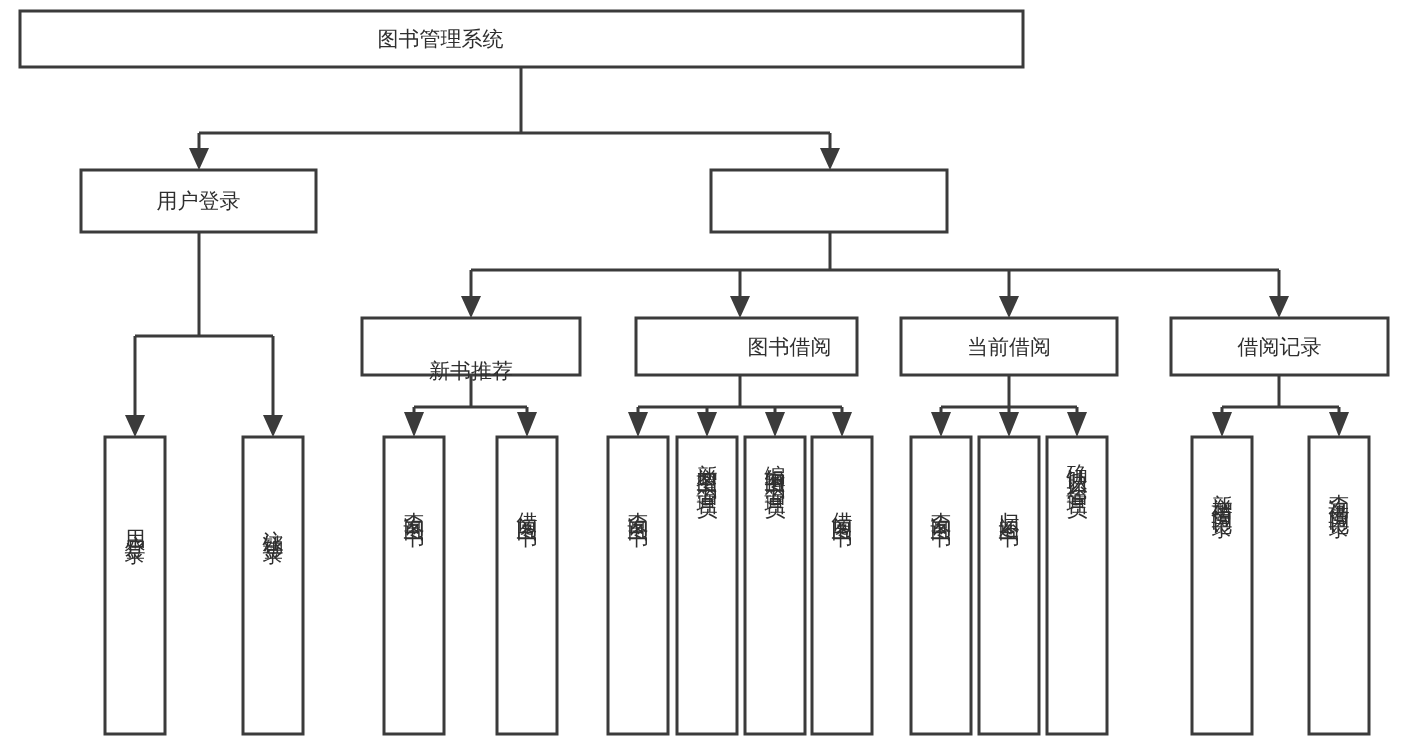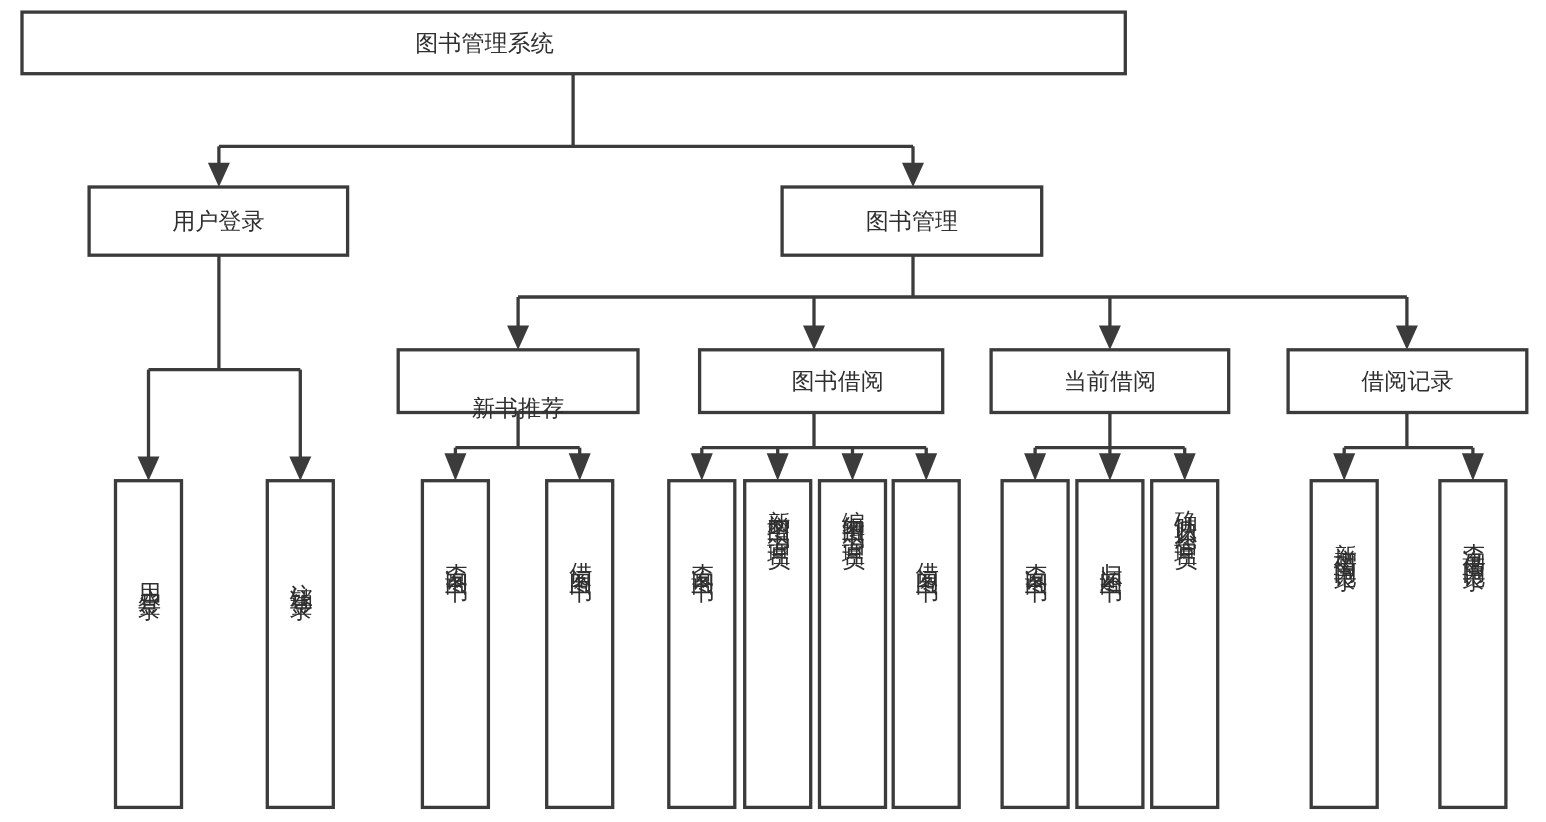--- a/index.html
+++ b/index.html
@@ -127,24 +127,23 @@
     <rect class="node-box" x="979" y="437" width="60" height="297"></rect>
     <rect class="node-box" x="1047" y="437" width="60" height="297"></rect>
 
     <rect class="node-box" x="1192" y="437" width="60" height="297"></rect>
     <rect class="node-box" x="1309" y="437" width="60" height="297"></rect>
   </svg>
 
   <div class="htext" style="left:20px;top:11px;width:841px;height:56px;">图书管理系统</div>
 
   <div class="htext" style="left:81px;top:170px;width:235px;height:62px;">用户登录</div>
-  <div class="htext" style="left:711px;top:170px;width:236px;height:62px;">图书管理</div>
 
   <div class="htext" style="left:362px;top:318px;width:218px;height:57px;margin-top:24px;">新书推荐</div>
-  <div class="htext" style="left:636px;top:318px;width:219px;height:57px;padding-left:16px;">图书借阅</div>
+  <div class="htext" style="left:664px;top:318px;width:219px;height:57px;padding-left:16px;">图书借阅</div>
   <div class="htext" style="left:1171px;top:318px;width:217px;height:57px;">借阅记录</div>
   <div class="htext" style="left:901px;top:318px;width:216px;height:57px;">当前借阅</div>
 
   <div class="vbox-text" style="left:105px;top:437px;width:60px;height:297px;padding-top:76px;">
     <span>用户登录</span>
     </div>
   <div class="vbox-text" style="left:243px;top:437px;width:60px;height:297px;padding-top:76px;">
     <span>注销登录</span>
     </div>
 

